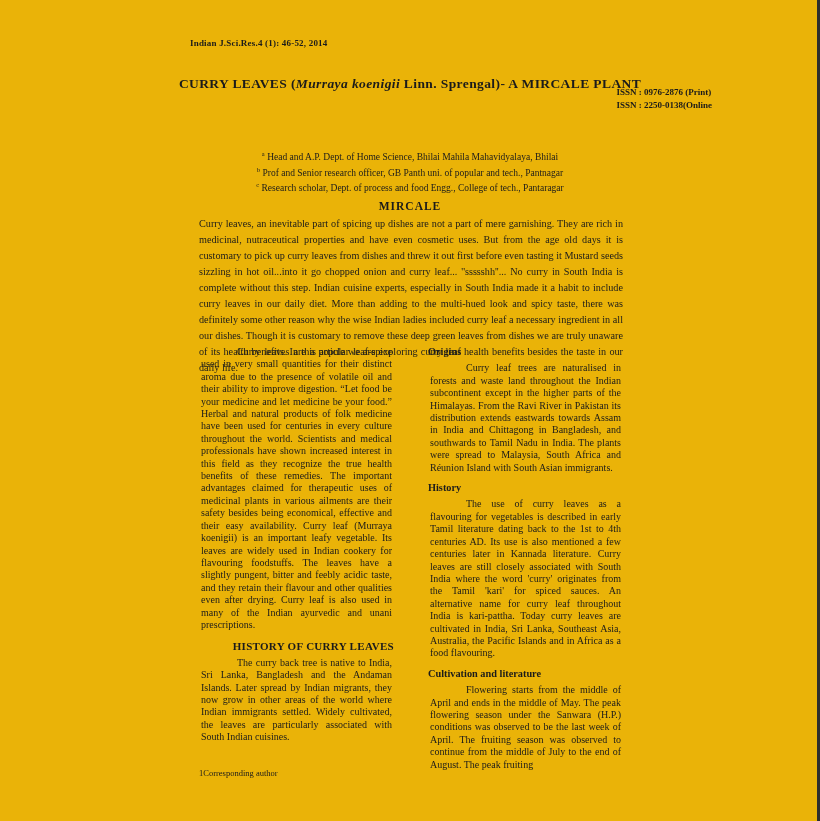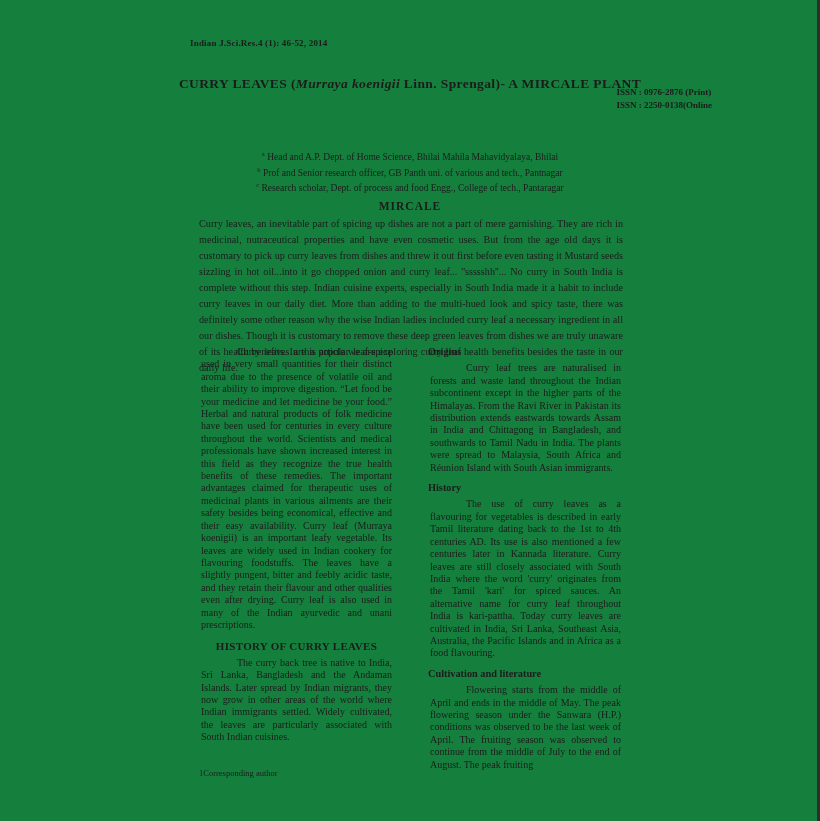--- a/index.html
+++ b/index.html
@@ -3,21 +3,21 @@
 <meta charset="utf-8">
 <style>
   html,body{margin:0;padding:0;}
   body{
     width:820px;height:821px;
     background:#f5f5f3;
     font-family:"Liberation Serif", serif;
     color:#1b1b1b;
     -webkit-font-smoothing:antialiased;
   }
-  .page{position:relative;width:820px;height:821px;overflow:hidden;background:#15803d;}
+  .page{position:relative;width:820px;height:821px;overflow:hidden;background:#eab308;}
   .scan-edge{position:absolute;top:0;right:0;width:3px;height:821px;background:#2e2e2e;}
 
   
   .header{position:absolute;top:38px;left:190px;width:522px;display:flex;justify-content:space-between;align-items:flex-start;}
   .journal-ref{font-size:9px;font-weight:bold;letter-spacing:.2px;}
   .issn-block{font-size:9px;font-weight:bold;line-height:13px;text-align:left;margin-top:48px;}
 
   
   .title{position:absolute;top:76px;left:60px;width:700px;text-align:center;font-size:13.5px;font-weight:bold;letter-spacing:.4px;}
   .title .species{font-style:italic;}
@@ -29,21 +29,21 @@
   
   .abstract-heading{position:absolute;top:200px;left:60px;width:700px;text-align:center;font-size:11.5px;font-weight:bold;letter-spacing:1px;}
   .abstract-body{position:absolute;top:216px;left:199px;width:424px;font-size:10.2px;font-weight:normal;line-height:16px;text-align:justify;}
   .keywords{position:absolute;top:318px;left:199px;width:424px;font-size:9.8px;}
   .keywords .kw-label{font-weight:bold;}
 
   
   .columns{position:absolute;top:344px;left:199px;width:424px;display:flex;gap:34px;}
   .col{width:195px;font-size:10px;line-height:12.4px;text-align:justify;}
   .col p{margin:2px;text-indent:36px;}
-  .sec-heading{font-weight:bold;font-size:11px;text-align:center;text-indent:0;margin:9px 0 4px 0;letter-spacing:.3px;}
+  .sec-heading{font-weight:bold;font-size:11px;text-align:right;text-indent:0;margin:9px 0 4px 0;letter-spacing:.3px;}
   .subsec-heading{font-weight:bold;font-size:10.3px;text-align:left;margin:8px 0 4px 0;}
   .subsec-heading.first{margin-top:2px;}
 
   
   .footnote{position:absolute;top:768px;left:199px;font-size:8.5px;}
 </style>
 </head>
 <body>
 
 <div class="page">
@@ -56,21 +56,21 @@
       <span>ISSN : 0976-2876 (Print)</span><br>
       <span>ISSN : 2250-0138(Online</span>
     </span>
   </div>
 
   <div class="title"><span>CURRY LEAVES (</span><span class="species">Murraya koenigii</span><span> Linn. Sprengal)- A MIRCALE PLANT</span></div>
 
 
   <div class="affiliations">
     <div><sup>a</sup><span> Head and A.P. Dept. of Home Science, Bhilai Mahila Mahavidyalaya, Bhilai</span></div>
-    <div><sup>b</sup><span> Prof and Senior research officer, GB Panth uni. of various and tech., Pantnagar</span></div>
+    <div><sup>b</sup><span> Prof and Senior research officer, GB Panth uni. of popular and tech., Pantnagar</span></div>
     <div><sup>c</sup><span> Research scholar, Dept. of process and food Engg., College of tech., Pantaragar</span></div>
   </div>
 
   <div class="abstract-heading">MIRCALE</div>
   <div class="abstract-body">Curry leaves, an inevitable part of spicing up dishes are not a part of mere garnishing. They are rich in medicinal, nutraceutical properties and have even cosmetic uses. But from the age old days it is customary to pick up curry leaves from dishes and threw it out first before even tasting it Mustard seeds sizzling in hot oil...into it go chopped onion and curry leaf... ''ssssshh''... No curry in South India is complete without this step. Indian cuisine experts, especially in South India made it a habit to include curry leaves in our daily diet. More than adding to the multi-hued look and spicy taste, there was definitely some other reason why the wise Indian ladies included curry leaf a necessary ingredient in all our dishes. Though it is customary to remove these deep green leaves from dishes we are truly unaware of its health benefits. In this article we are exploring curry leaf health benefits besides the taste in our daily life.</div>
 
 
   <div class="columns">
 
     <div class="col">

